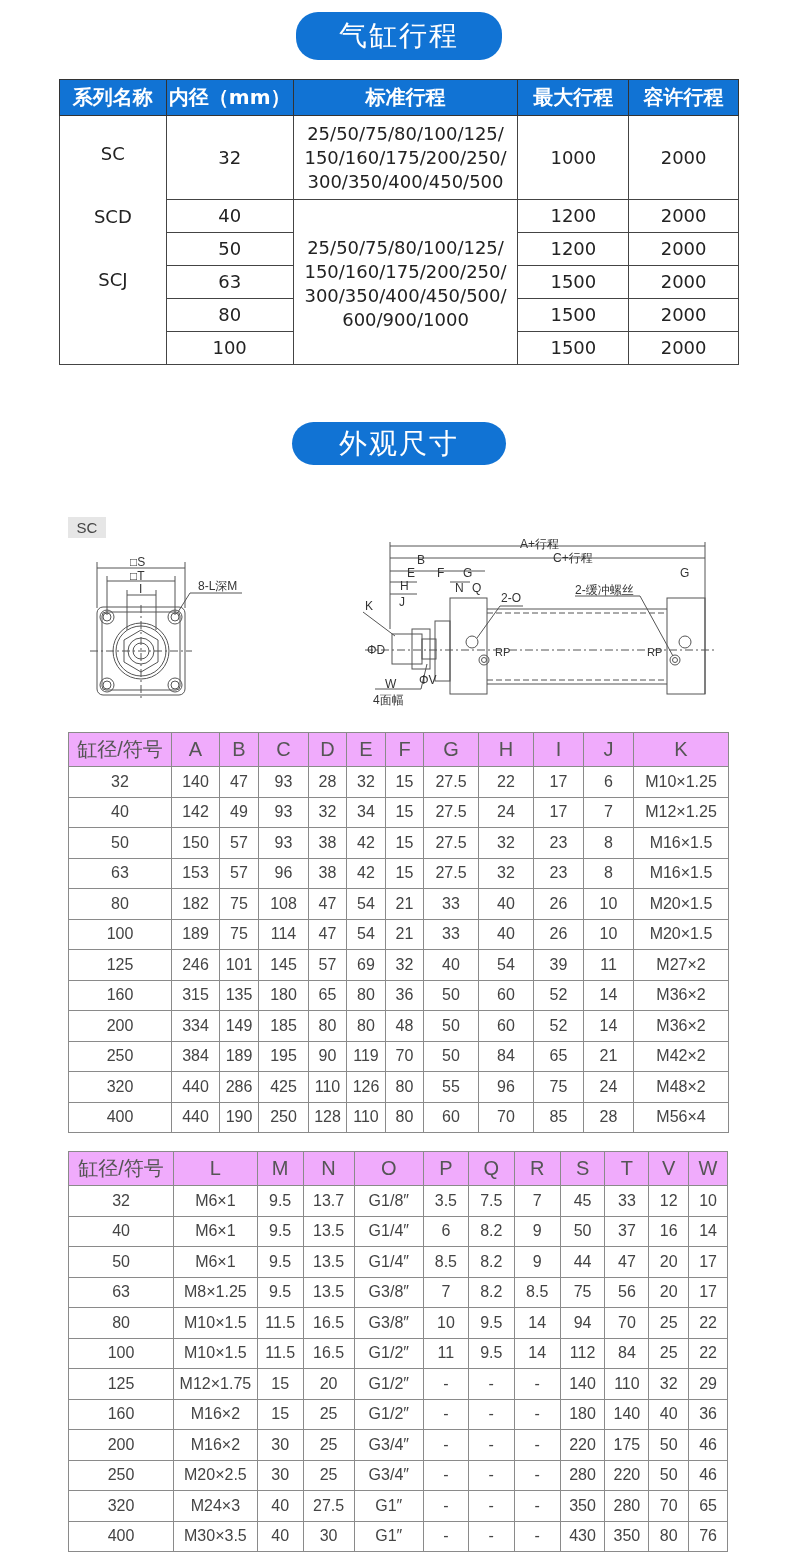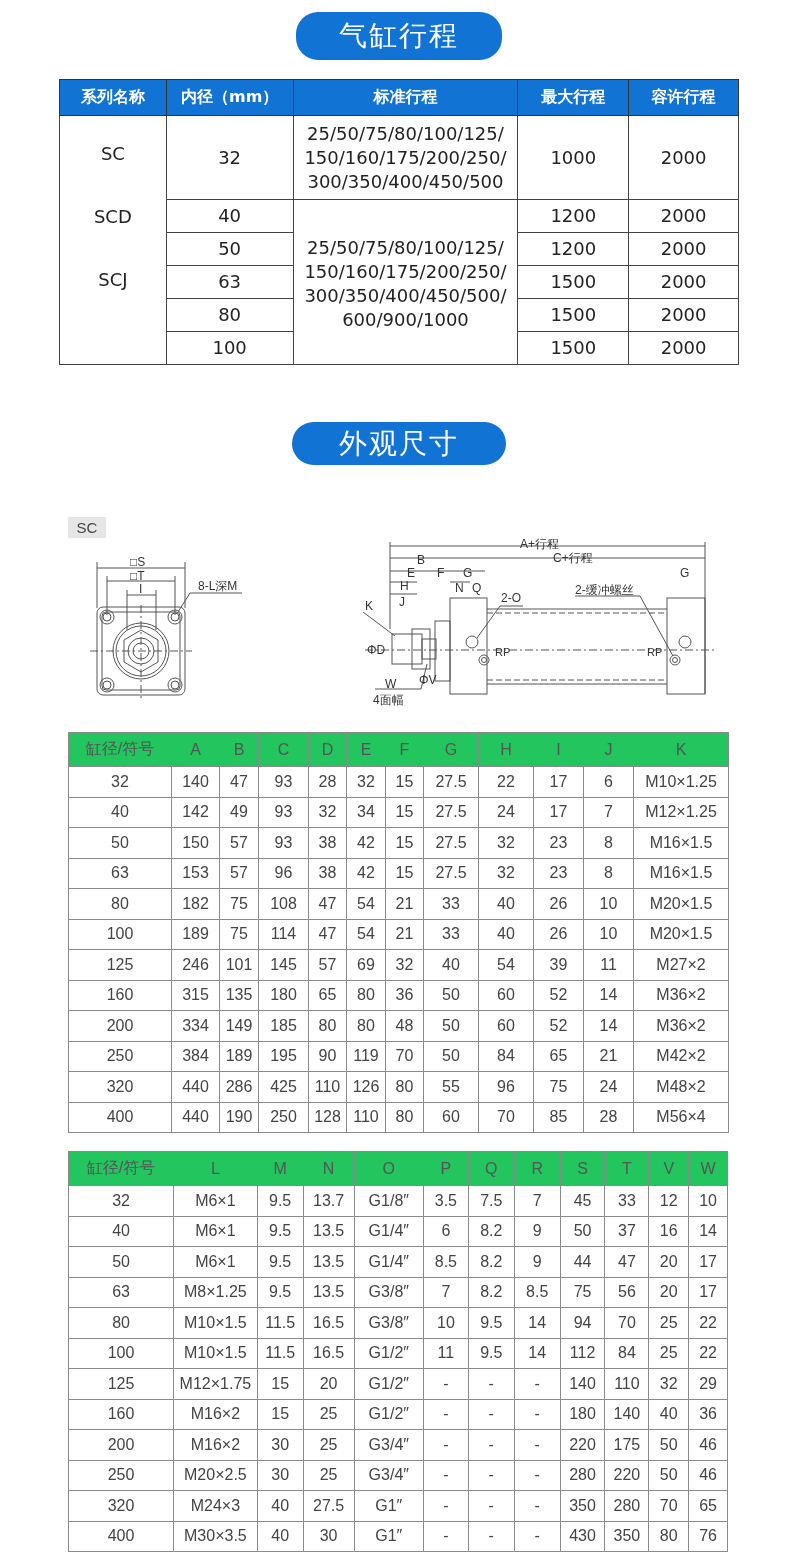--- a/index.html
+++ b/index.html
@@ -4,27 +4,27 @@
 <style>
   html, body { margin:0; padding:0; background:#ffffff; }
   body { width:790px; height:1557px; position:relative; overflow:hidden; font-family:"DejaVu Sans", sans-serif; color:#222; }
   .pill { position:absolute; background:#1173d4; color:#fff; border-radius:22px; display:flex; align-items:center; justify-content:center; font-size:28px; letter-spacing:2px; }
   #pill1 { left:296px; top:12px; width:206px; height:48px; }
   #pill2 { left:292px; top:422px; width:214px; height:43px; }
 
   
   table { border-collapse:collapse; position:absolute; }
   #stroke { left:59px; top:79px; width:680px; font-size:18px; }
-  #stroke th { background:#1173d4; color:#fff; font-weight:bold; height:33px; border:1.5px solid #333; font-size:16px;margin-left:40px; }
+  #stroke th { background:#1173d4; color:#fff; font-weight:bold; height:33px; border:1.5px solid #333; font-size:20px;margin-left:40px; }
   #stroke td { border:1.5px solid #444; text-align:center; color:#222; height:30px; line-height:24px;margin-top:20px; }
 
   .sc-tag { position:absolute; left:68px; top:517px; width:38px; height:21px; background:#e6e6e6; color:#444; font-size:15px; display:flex; align-items:center; justify-content:center; font-family:"Liberation Sans", sans-serif; }
 
   .dim { position:absolute; left:68px; font-family:"Liberation Sans", sans-serif; font-size:16px; color:#444; table-layout:fixed; }
-  .dim th { background:#22c55e; font-weight:normal; color:#555; height:31px; border:1px solid #8a8a8a; font-size:16px; }
+  .dim th { background:#f0abfc; font-weight:normal; color:#555; height:31px; border:1px solid #8a8a8a; font-size:20px; }
   .dim td { border:1px solid #8a8a8a; text-align:center; height:29.5px; padding:0; }
   #dim1 { top:732px; width:660px; }
   #dim2 { top:1151px; width:660px; }
   svg text { font-family:"Liberation Sans", sans-serif; fill:#333; }
 </style>
 </head>
 <body>
 
 <div id="pill1" class="pill">气缸行程</div>
 

